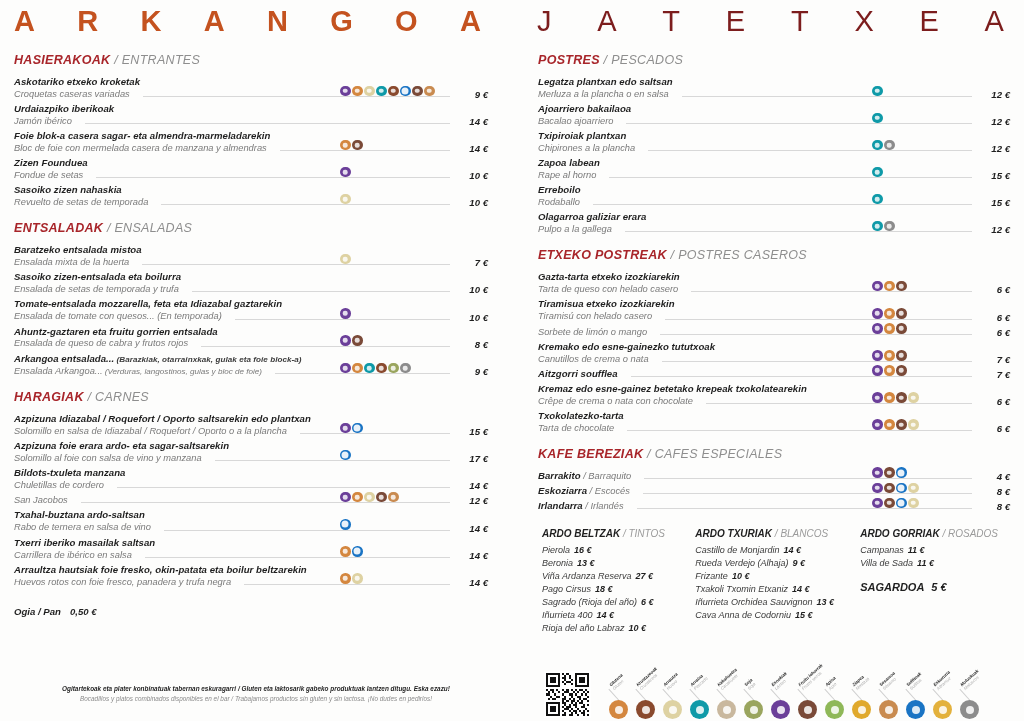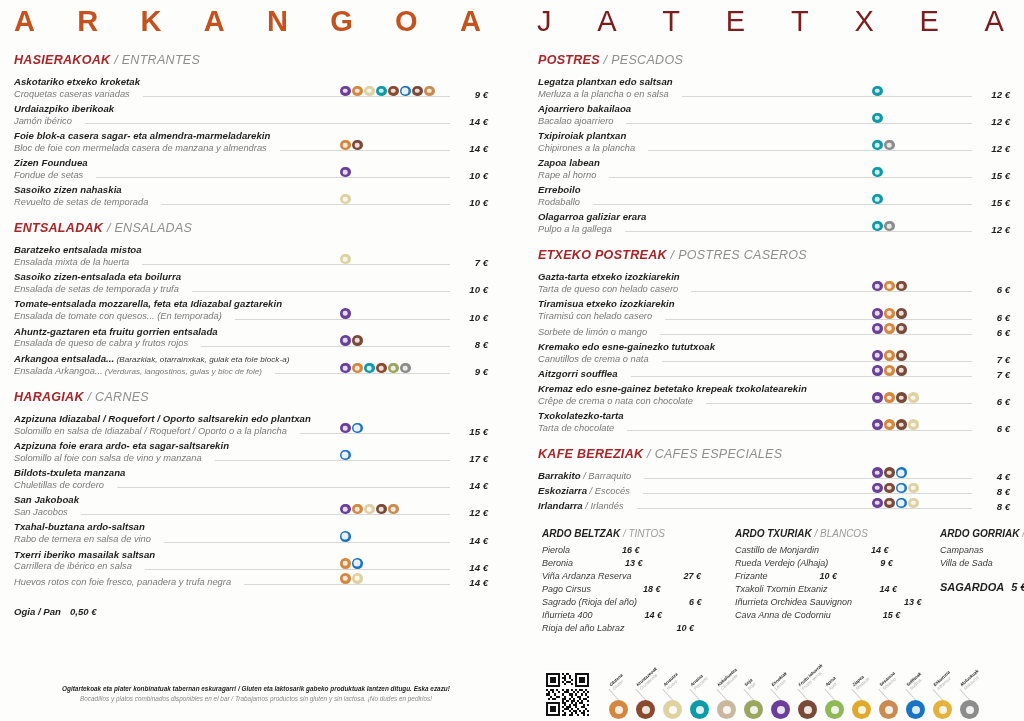--- a/index.html
+++ b/index.html
@@ -59,21 +59,21 @@
   .section-title .eu { color: #a8252a; font-weight: bold; }
   .section-title .es { color: #8e8e8e; font-weight: normal; }
   .section-title .sep { color: #8e8e8e; font-weight: normal; }
 
   
   .item { margin-bottom: 3px; position: relative; }
   .item-eu {
     font-size: 9.6px; font-weight: bold; font-style: italic;
     color: #1f1f1f; line-height: 1.25; letter-spacing: .05px;
   }
-  .item-eu .paren { font-weight: normal; font-size: 8.1px; color: #3c3c3c; }
+  .item-eu .paren { font-weight: bold; font-size: 8.1px; color: #3c3c3c; }
   .item-row { display: flex; align-items: flex-end; gap: 8px; }
   .item-es {
     font-size: 9.3px; font-style: italic; color: #7a7a7a;
     line-height: 1.3; white-space: nowrap; flex: 0 0 auto;
     padding-right: 5px;
   }
   .item-es .paren { font-size: 8.1px; }
   .dots { flex: 1 1 auto; border-bottom: 1px solid #d8d8d8; margin-bottom: 3px; min-width: 6px; }
   .price {
     font-size: 9.6px; font-style: italic; font-weight: bold; color: #1f1f1f;
@@ -120,35 +120,35 @@
 
   
   .bread {
     margin-top: 18px; font-size: 9.6px; font-style: italic;
     font-weight: bold; color: #1f1f1f;
   }
   .bread .sep { font-weight: bold; }
   .bread .bprice { font-weight: bold; padding-left: 9px; }
 
   
-  .wines { display: flex; margin-top: 16px; padding-left: 4px; gap: 33px; }
+  .wines { display: flex; margin-top: 16px; padding-left: 4px; }
   .wine-col { padding-right: 12px; }
   .wine-col:nth-child(1) { width: 160px; }
   .wine-col:nth-child(2) { width: 172px; }
   .wine-col:nth-child(3) { width: 150px; }
   .wine-head {
     font-size: 10px; font-style: italic; margin-bottom: 5px; white-space: nowrap;
   }
   .wine-head .eu { color: #1f1f1f; font-weight: bold; }
   .wine-head .es { color: #9a9a9a; font-weight: normal; }
   .wine-row {
     font-size: 9px; font-style: italic; color: #3a3a3a;
     line-height: 1.45; white-space: nowrap;
   }
-  .wine-row .wp { font-weight: bold; color: #1f1f1f; padding-left: 4px; margin-left: 48px; }
+  .wine-row .wp { font-weight: bold; color: #1f1f1f; padding-left: 4px; }
   .cider {
     margin-top: 11px; font-size: 11px; font-style: italic;
     font-weight: bold; color: #1f1f1f; white-space: nowrap;
   }
   .cider .wp { padding-left: 7px; }
 
   
   .footer-left {
     position: absolute; left: 0; top: 684px; width: 512px;
     text-align: center; line-height: 1.5;
@@ -385,21 +385,20 @@
         </div>
         <div class="item">
           <div class="item-eu">Bildots-txuleta manzana</div>
           <div class="item-row">
             <div class="item-es">Chuletillas de cordero</div>
             <div class="dots"></div>
             <div class="price">14 €</div>
           </div>
         </div>
         <div class="item">
-          <div class="item-eu">San Jakoboak</div>
           <div class="item-row">
             <div class="item-es">San Jacobos</div>
             <div class="dots"></div>
             <div class="price">12 €</div>
           </div>
           <div class="badges left-col">
             <span class="b b-lacteo"></span>
             <span class="b b-gluten"></span>
             <span class="b b-huevo"></span>
             <span class="b b-frutos"></span>
@@ -423,20 +422,21 @@
             <div class="item-es">Carrillera de ibérico en salsa</div>
             <div class="dots"></div>
             <div class="price">14 €</div>
           </div>
           <div class="badges left-col">
             <span class="b b-gluten"></span>
             <span class="b b-sulfitos"></span>
           </div>
         </div>
         <div class="item">
+          <div class="item-eu">Arraultza hautsiak foie fresko, okin-patata eta boilur beltzarekin</div>
           <div class="item-row">
             <div class="item-es">Huevos rotos con foie fresco, panadera y trufa negra</div>
             <div class="dots"></div>
             <div class="price">14 €</div>
           </div>
           <div class="badges left-col">
             <span class="b b-gluten"></span>
             <span class="b b-huevo"></span>
           </div>
         </div>

